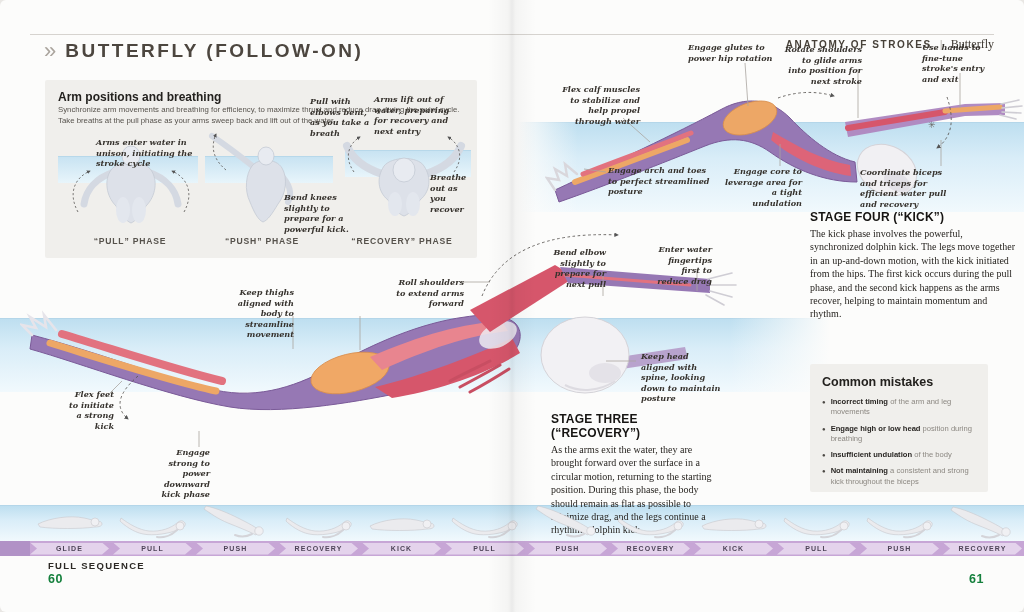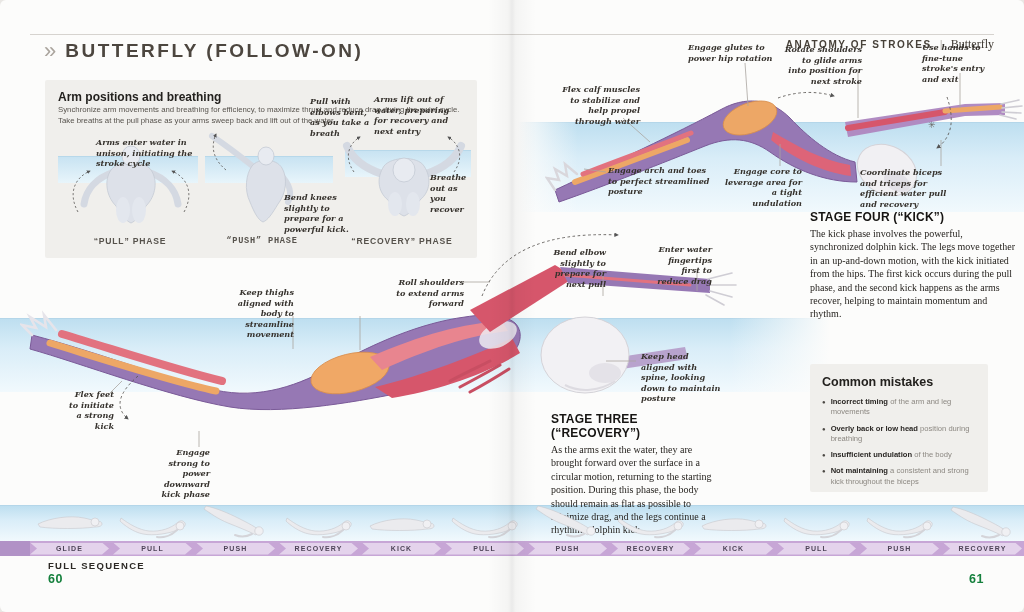--- a/index.html
+++ b/index.html
@@ -207,21 +207,21 @@
     </g>
   </svg>
 
   <div class="ann ac" style="left:96px; top:137px; width:100px;">Arms enter water in unison, initiating the stroke cycle</div>
   <div class="ann al" style="left:310px; top:96px; width:60px;">Pull with elbows bent, as you take a breath</div>
   <div class="ann al" style="left:284px; top:192px; width:68px;">Bend knees slightly to prepare for a powerful kick.</div>
   <div class="ann al" style="left:374px; top:94px; width:86px;">Arms lift out of water, preparing for recovery and next entry</div>
   <div class="ann al" style="left:430px; top:172px; width:46px;">Breathe out as you recover</div>
 
   <div class="phase" style="left:74px; top:236px;">“PULL” PHASE</div>
-  <div class="phase" style="left:206px; top:236px;font-family:Liberation Mono, monospace;">“PUSH” PHASE</div>
+  <div class="phase" style="left:206px; top:236px;">“PUSH” PHASE</div>
   <div class="phase" style="left:346px; top:236px;">“RECOVERY” PHASE</div>
 
   <div class="ann ar" style="left:556px; top:84px;  width:84px;">Flex calf muscles to stabilize and help propel through water</div>
   <div class="ann ac" style="left:688px; top:42px;  width:92px;">Engage glutes to power hip rotation</div>
   <div class="ann ar" style="left:782px; top:44px;  width:80px;">Rotate shoulders to glide arms into position for next stroke</div>
   <div class="ann ac" style="left:922px; top:42px;  width:78px;">Use hands to fine-tune stroke's entry and exit</div>
   <div class="ann al" style="left:608px; top:165px; width:102px;">Engage arch and toes to perfect streamlined posture</div>
   <div class="ann ar" style="left:720px; top:166px; width:82px;">Engage core to leverage area for a tight undulation</div>
   <div class="ann ac" style="left:860px; top:167px; width:96px;">Coordinate biceps and triceps for efficient water pull and recovery</div>
   <div class="ann ar" style="left:220px; top:287px; width:74px;">Keep thighs aligned with body to streamline movement</div>
@@ -242,21 +242,21 @@
   </div>
 
   <div class="gbox" id="mistakes">
     <h3>Common mistakes</h3>
     <div class="mi">
       <span class="bu">●</span>
       <span><b>Incorrect timing</b><span> of the arm and leg movements</span></span>
     </div>
     <div class="mi">
       <span class="bu">●</span>
-      <span><b>Overly back or low head</b><span> position during breathing</span></span>
+      <span><b>Engage high or low head</b><span> position during breathing</span></span>
     </div>
     <div class="mi">
       <span class="bu">●</span>
       <span><b>Insufficient undulation</b><span> of the body</span></span>
     </div>
     <div class="mi">
       <span class="bu">●</span>
       <span><b>Not maintaining</b><span> a consistent and strong kick throughout the biceps</span></span>
     </div>
   </div>

